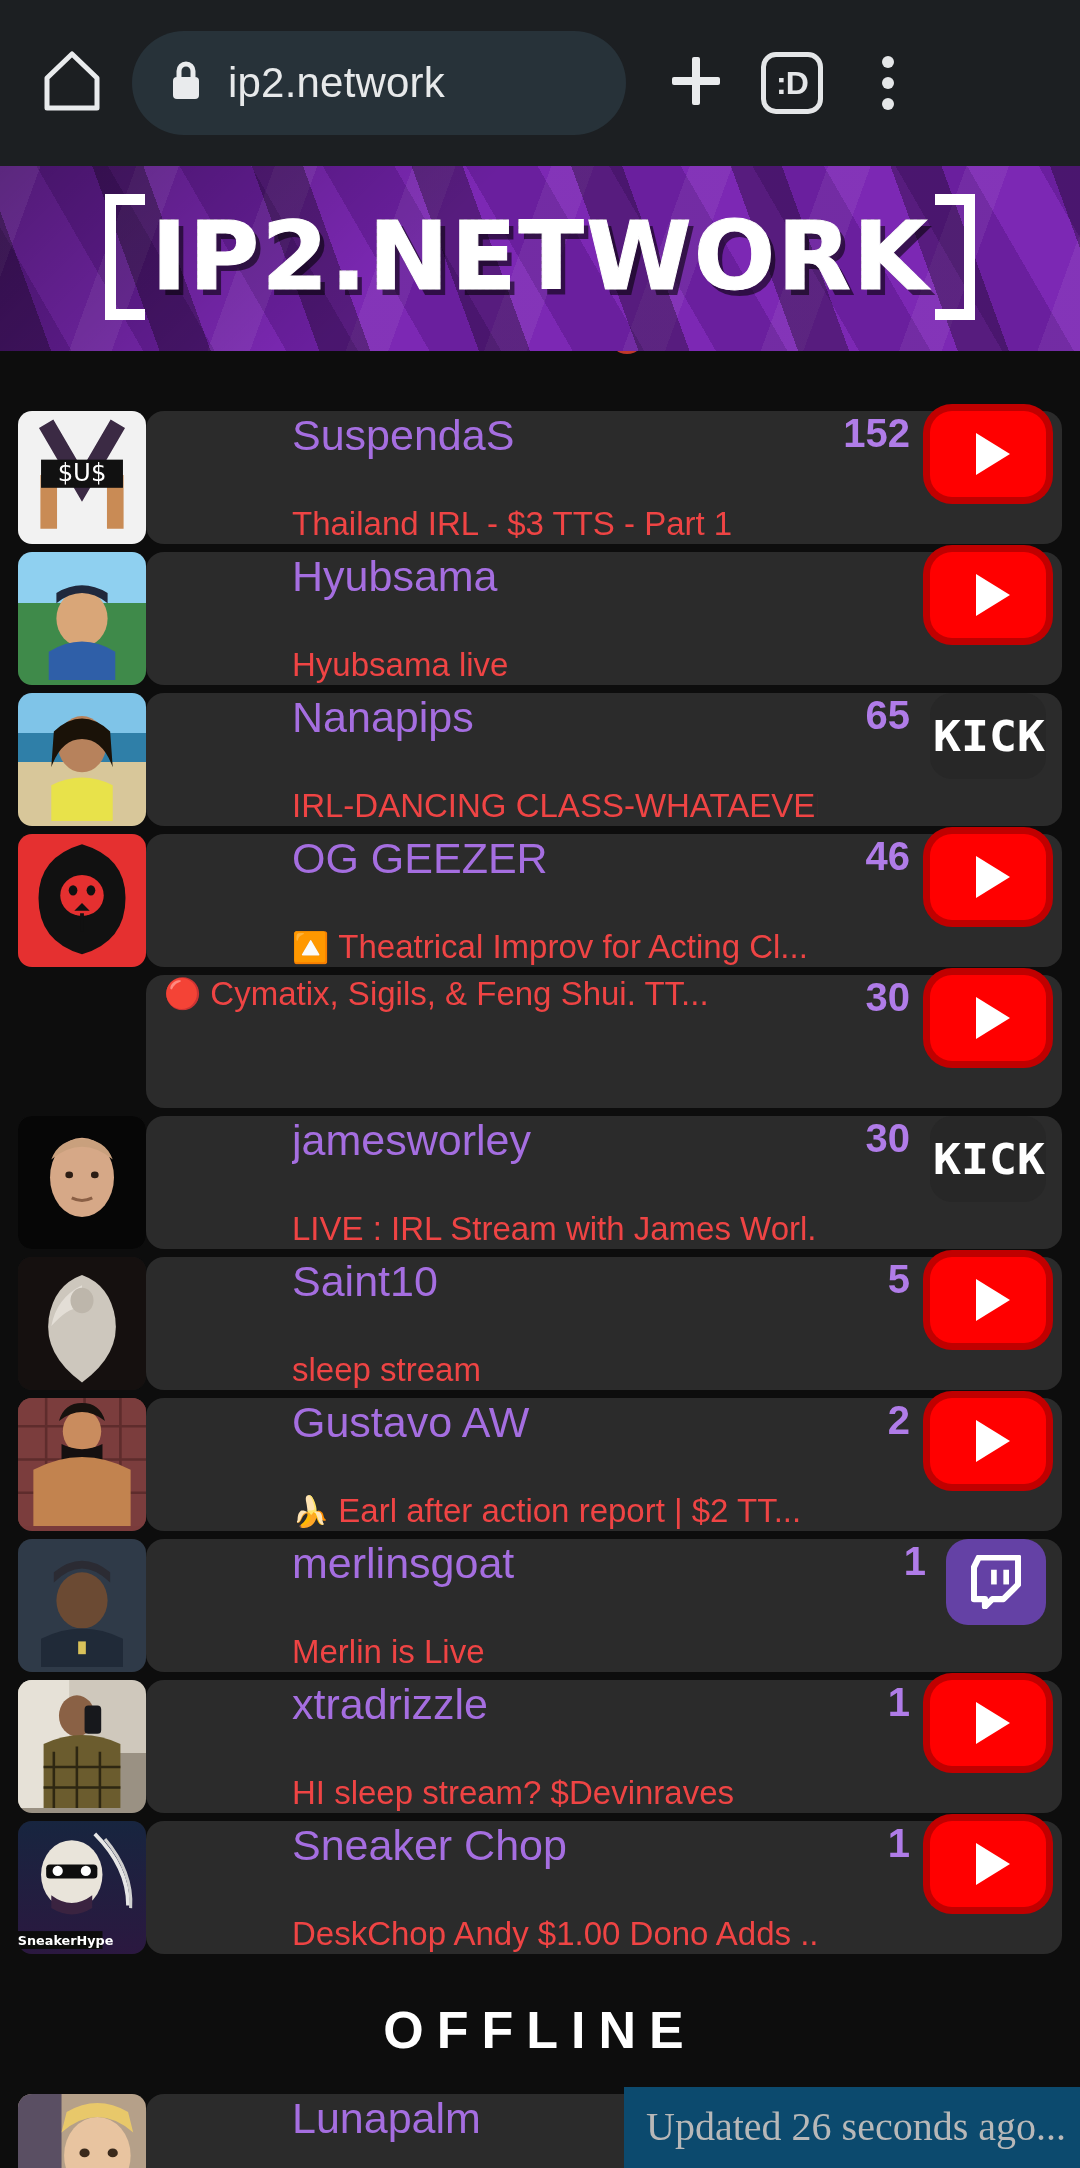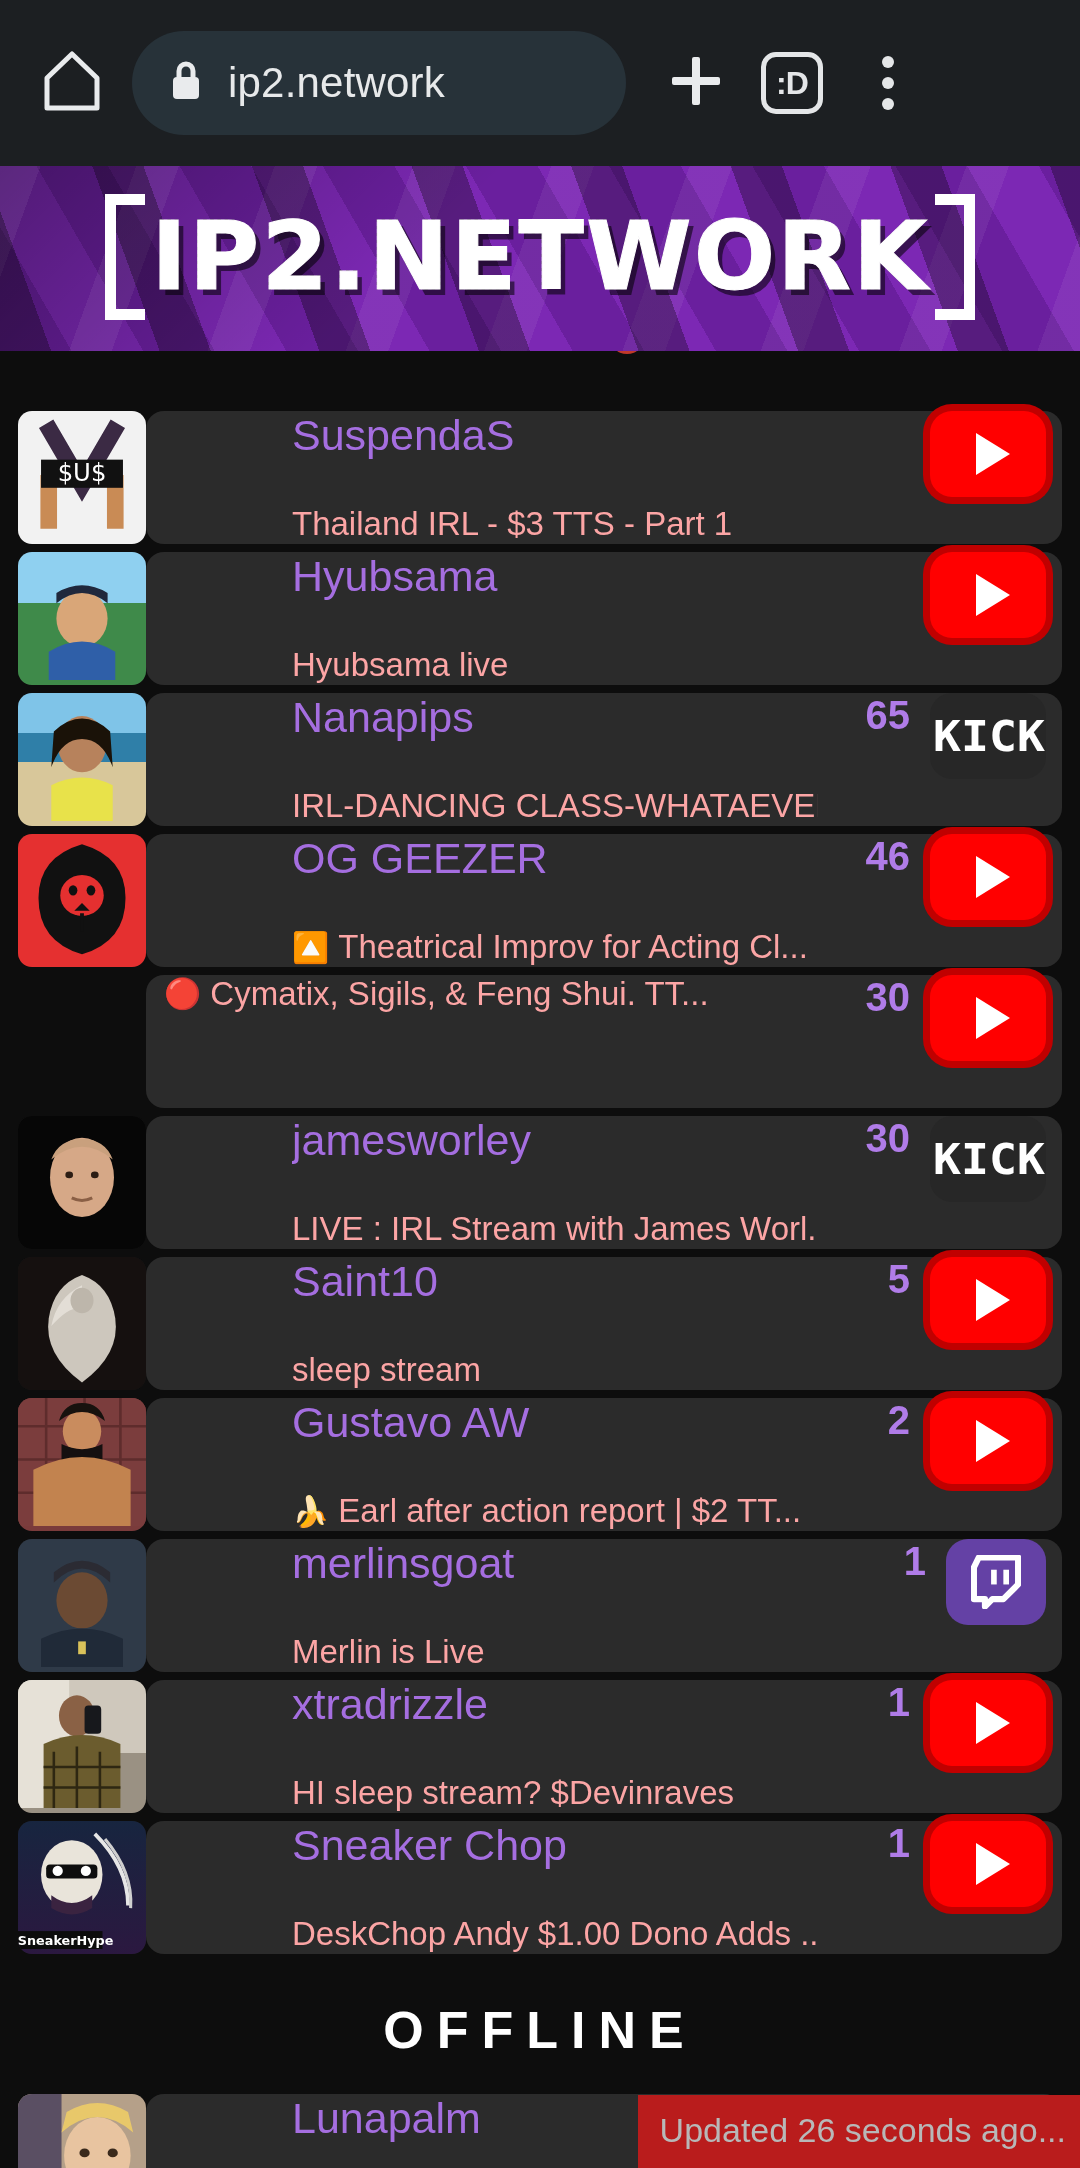--- a/index.html
+++ b/index.html
@@ -193,21 +193,21 @@
   }
   .uname {
     color:#a56ee0;
     font-size:43px;
     font-family:"Liberation Sans", sans-serif;
     line-height:1.12;
     white-space:nowrap;
     overflow:hidden;
   }
   .title {
-    color:#fca5a5;
+    color:#ef4444;
     font-size:33px;
     font-family:"Liberation Sans", sans-serif;
     line-height:1.18;
     white-space:nowrap;
     overflow:hidden;
     display:flex;
     align-items:center;
     gap:9px;
   }
   .emo { font-size:30px; line-height:1; flex:0 0 auto; }
@@ -276,24 +276,24 @@
     font-weight:bold;
     letter-spacing:13px;
     font-family:"Liberation Sans", sans-serif;
     padding:38px 0 34px 0;
   }
 
   
   #toast {
     position:absolute;
     right:0; bottom:0;
-    background:#b91c1c;
+    background:#0c4a6e;
     color:#b8b8b8;
-    font-size:34px;
-    font-family:Liberation Sans, sans-serif;
+    font-size:40px;
+    font-family:Liberation Serif, serif;
     padding:16px 14px 18px 22px;
     white-space:nowrap;
     z-index:30;
   }
 </style>
 </head>
 <body>
 
 <div id="browser-bar">
 
@@ -364,20 +364,21 @@
             <rect x="18" y="38" width="64" height="22" fill="#111"></rect>
             <text x="50" y="55" font-size="19" fill="#fff" text-anchor="middle" font-family="DejaVu Sans">$U$</text>
           </svg>
         </div>
         <div class="meta">
           <div class="uname">SuspendaS</div>
           <div class="title">
             <span>Thailand IRL - $3 TTS - Part 1</span>
           </div>
         </div>
+        <div class="viewers">152</div>
         <div class="platform plat-youtube">
           <span class="tri"></span>
         </div>
       </div>
       <div class="row">
         <div class="row-card"></div>
         <div class="avatar">
           <div class="av-img" style="background:linear-gradient(#8fd0f0 0 38%,#3f8a4a 38% 100%)"></div>
           <svg class="av-img" viewBox="0 0 100 100">
             <ellipse cx="50" cy="52" rx="20" ry="22" fill="#d9a678"></ellipse>

